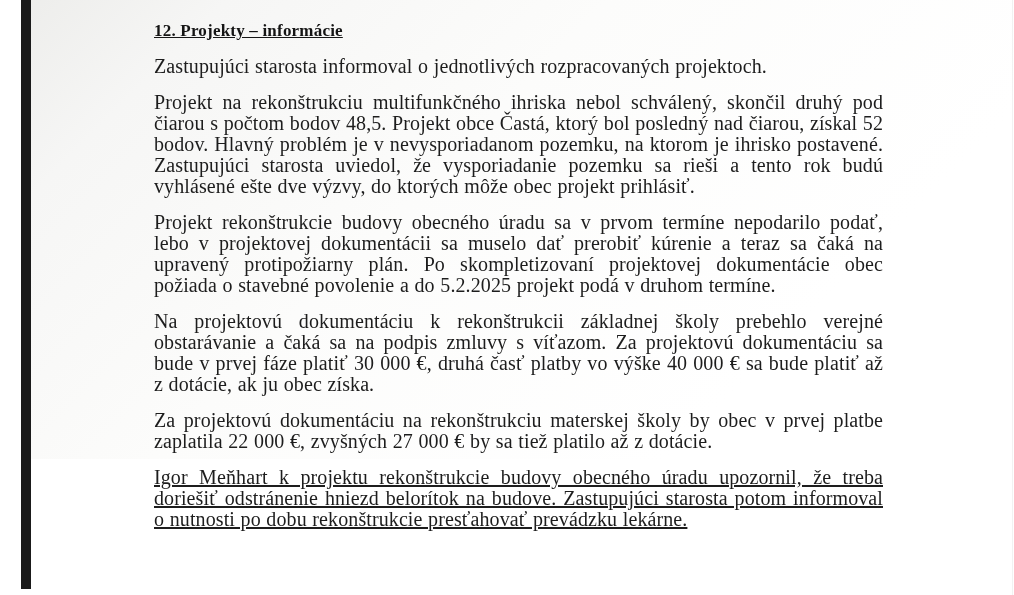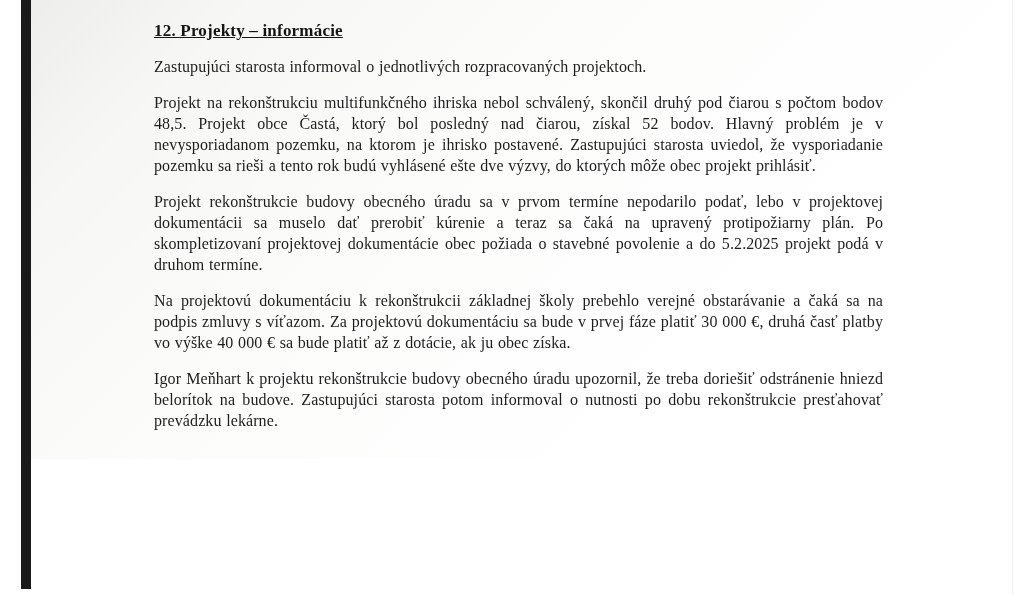--- a/index.html
+++ b/index.html
@@ -39,28 +39,28 @@
   }
   .doc-title {
     font-size: 17px;
     font-weight: bold;
     text-decoration: underline;
     letter-spacing: 0.2px;
     margin-bottom: 15px;
     color: #151515;
   }
   .paragraphs p {
-    font-size: 16px;
+    font-size: 20px;
     line-height: 21px;
     text-align: justify;
     margin-bottom: 15px;
     letter-spacing: 0.1px;
     word-spacing: 0.5px;
   }
-  .paragraphs p:last-child { margin-bottom: 0; }
+  .paragraphs p:last-child { margin-bottom: 0; text-decoration: underline; }
 </style>
 </head>
 <body>
 
 <div class="scan-page">
   <div class="bar-left"></div>
   <div class="bar-right"></div>
   <div class="page-edge-shadow"></div>
 
   <div class="text-block">
@@ -70,18 +70,19 @@
 
         <p>Zastupujúci starosta informoval o jednotlivých rozpracovaných projektoch.</p>
 
         <p>Projekt na rekonštrukciu multifunkčného ihriska nebol schválený, skončil druhý pod čiarou s počtom bodov 48,5. Projekt obce Častá, ktorý bol posledný nad čiarou, získal 52 bodov. Hlavný problém je v nevysporiadanom pozemku, na ktorom je ihrisko postavené. Zastupujúci starosta uviedol, že vysporiadanie pozemku sa rieši a tento rok budú vyhlásené ešte dve výzvy, do ktorých môže obec projekt prihlásiť.</p>
 
         <p>Projekt rekonštrukcie budovy obecného úradu sa v prvom termíne nepodarilo podať, lebo v projektovej dokumentácii sa muselo dať prerobiť kúrenie a teraz sa čaká na upravený protipožiarny plán. Po skompletizovaní projektovej dokumentácie obec požiada o stavebné povolenie a do 5.2.2025 projekt podá v druhom termíne.</p>
 
         <p>Na projektovú dokumentáciu k rekonštrukcii základnej školy prebehlo verejné obstarávanie a čaká sa na podpis zmluvy s víťazom. Za projektovú dokumentáciu sa bude v prvej fáze platiť 30 000 €, druhá časť platby vo výške 40 000 € sa bude platiť až z dotácie, ak ju obec získa.</p>
 
 
+        <p>Za projektovú dokumentáciu na rekonštrukciu materskej školy by obec v prvej platbe zaplatila 22 000 €, zvyšných 27 000 € by sa tiež platilo až z dotácie.</p>
 
 
         <p>Igor Meňhart k projektu rekonštrukcie budovy obecného úradu upozornil, že treba doriešiť odstránenie hniezd belorítok na budove. Zastupujúci starosta potom informoval o nutnosti po dobu rekonštrukcie presťahovať prevádzku lekárne.</p>
       </div>
   </div>
 </div>
 
 </body></html>

